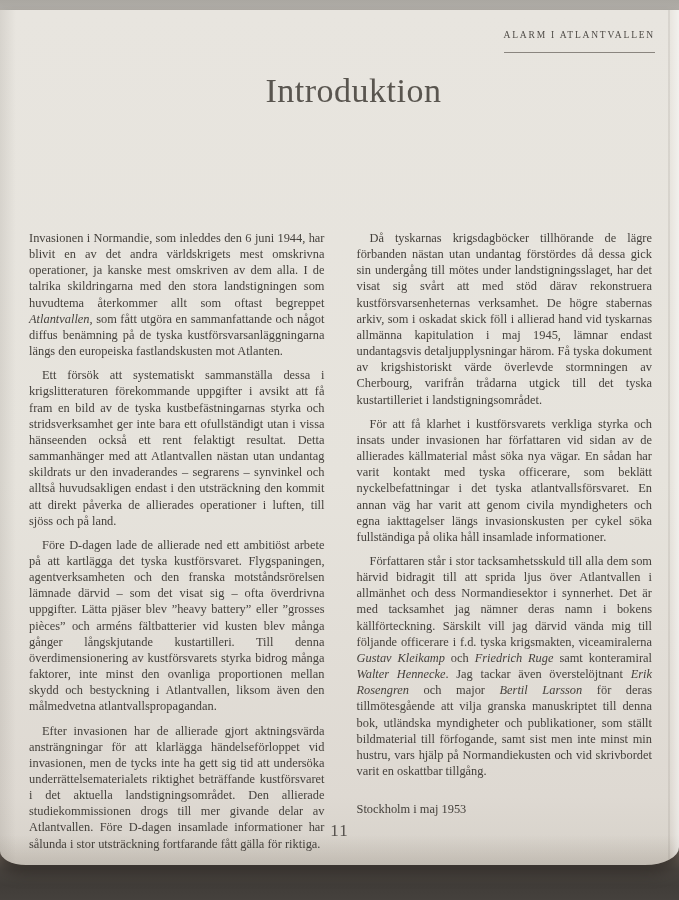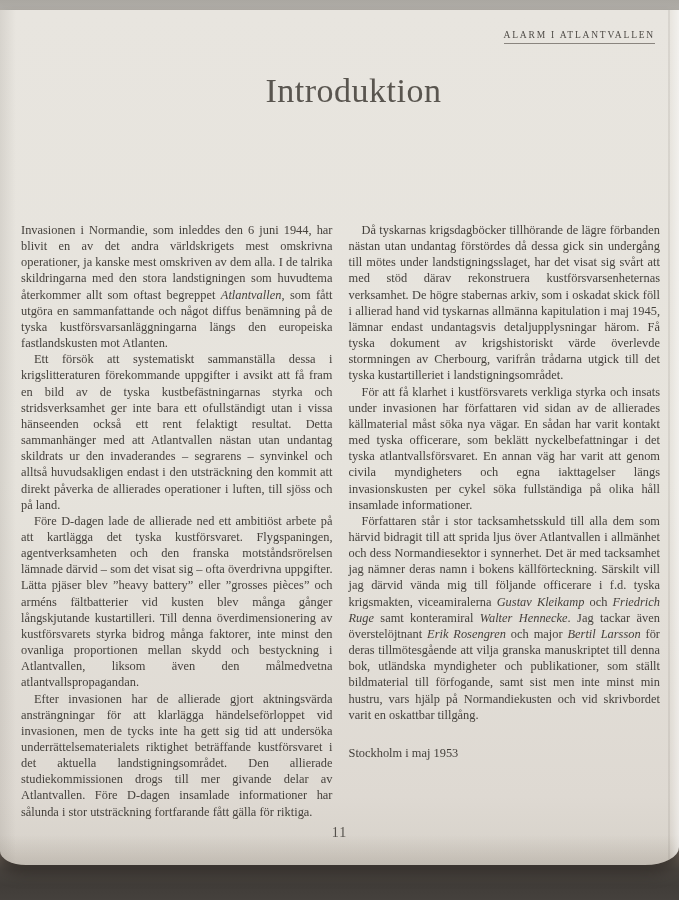--- a/index.html
+++ b/index.html
@@ -19,34 +19,34 @@
          linear-gradient(90deg,rgba(110,104,96,0.14) 0,rgba(110,104,96,0) 16px),
          linear-gradient(270deg,rgba(255,255,255,0.45) 0,rgba(255,255,255,0) 9px),
          linear-gradient(270deg,rgba(0,0,0,0) 9px,rgba(140,134,126,0.35) 10px,rgba(0,0,0,0) 11px),
          linear-gradient(0deg,rgba(120,108,95,0.22) 0,rgba(120,108,95,0) 30px),
          linear-gradient(180deg,#e8e5df 0%,var(--paper) 55%,#ded9d2 92%,#d6d1c9 100%);
        border-bottom-left-radius:26px 14px;
        border-bottom-right-radius:34px 18px;
        box-shadow:0 8px 14px rgba(35,30,26,0.55);}
   .running-head{position:absolute;top:20px;right:24px;
        font-size:9.5px;letter-spacing:1.8px;color:#4e4a45;
-       padding-bottom:3px;border-bottom:1px solid var(--rule);
+       padding-bottom:12px;border-bottom:1px solid var(--rule);
        text-transform:uppercase;}
   .title{position:absolute;top:62px;left:0;right:0;margin:0;text-align:center;
        font-size:34px;font-weight:400;letter-spacing:0.5px;color:var(--title);padding-left:28px;}
   .columns{position:absolute;top:212px;left:21px;right:19px;display:flex;gap:16px;}
   .col{flex:1 1 0;min-width:0;}
-  .col p{margin:0;font-size:12.4px;line-height:16.15px;color:var(--ink);
+  .col p{margin:8px;font-size:12.4px;line-height:16.15px;color:var(--ink);
        text-align:justify;hyphens:auto;-webkit-hyphens:auto;}
   .col p.indent{text-indent:13px;}
   .col em{font-style:italic;}
   .dateline{margin-top:22px !important;text-align:center;}
   .signature{margin-top:24px !important;text-align:left !important;}
   .page-number{position:absolute;bottom:24px;left:0;right:0;text-align:center;
-       font-size:14px;letter-spacing:1px;color:#55514c;}
+       font-size:17px;letter-spacing:1px;color:#55514c;}
 </style>
 </head>
 <body>
 
 <div class="photo">
   <div class="table-surface"></div>
   <div class="page">
     <div class="running-head">ALARM I ATLANTVALLEN</div>
     <h1 class="title">Introduktion</h1>
     <div class="columns">

